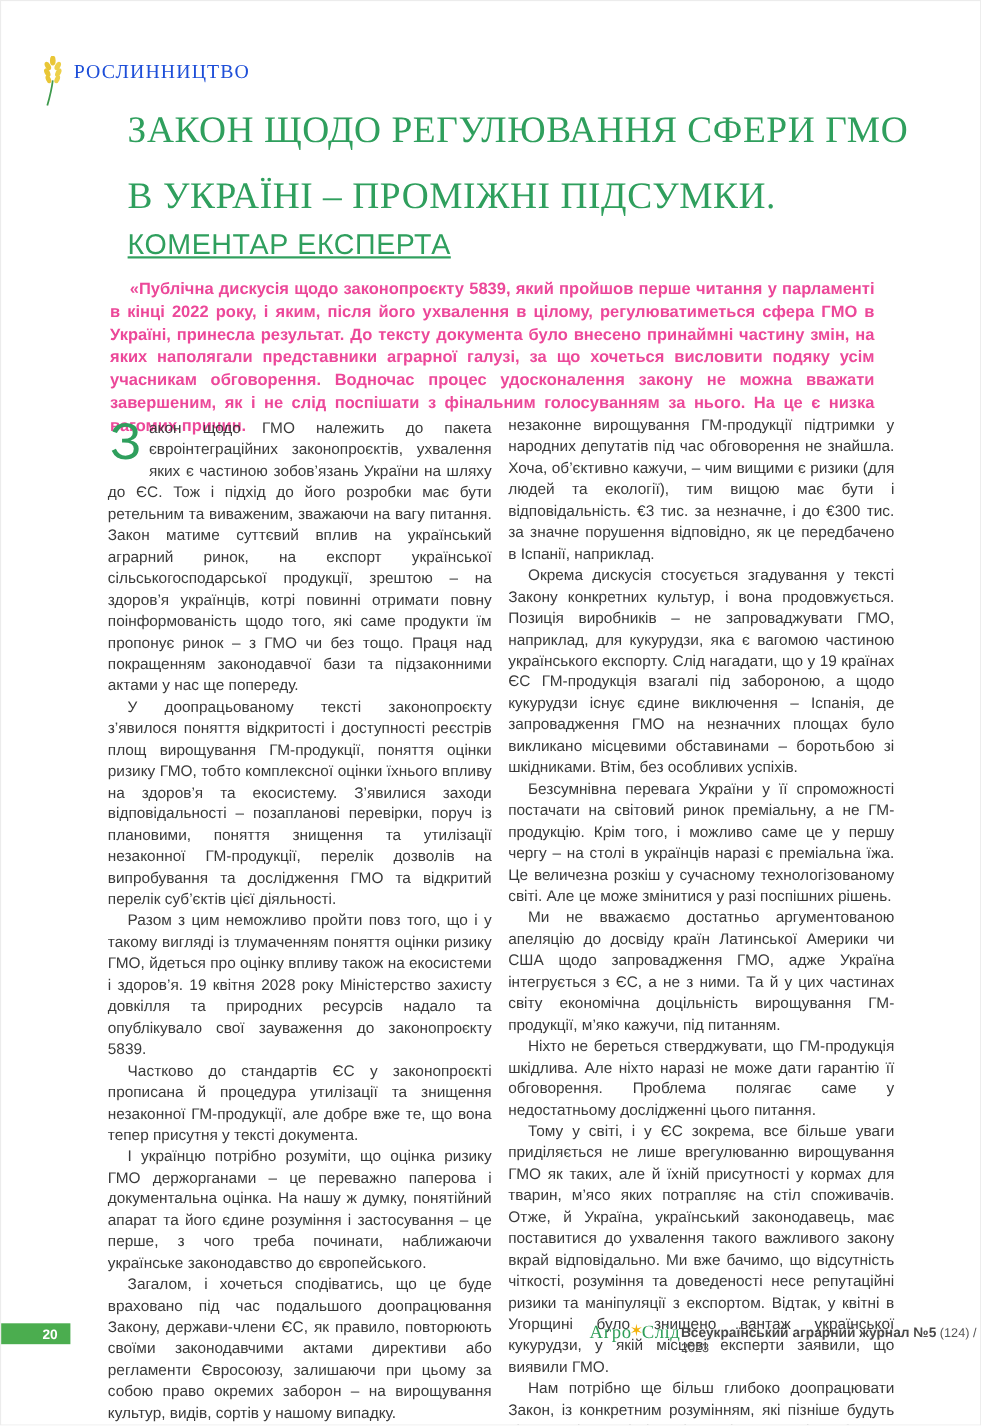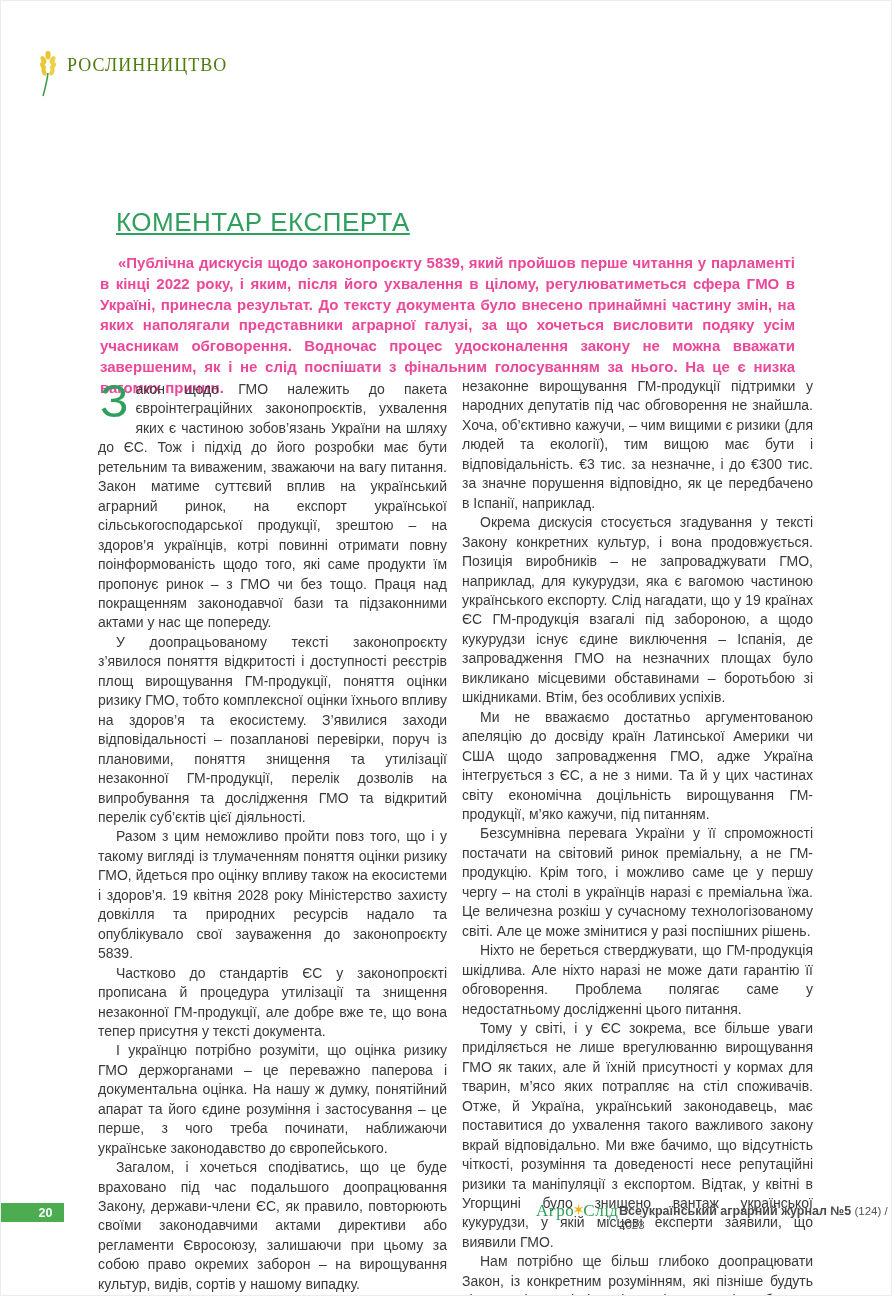--- a/index.html
+++ b/index.html
@@ -12,21 +12,21 @@
     overflow:hidden;
     font-family:"Liberation Sans", sans-serif;
     -webkit-font-smoothing:antialiased;
   }
 
   
   .section-header{position:absolute;left:36px;top:50px;display:flex;align-items:flex-start;}
   .wheat{width:22px;height:46px;margin-right:8px;}
   .section-label{
     font-family:"Liberation Serif", serif;
-    font-size:18px;letter-spacing:1px;color:#4d7c0f;
+    font-size:18px;letter-spacing:1px;color:#1d4ed8;
     padding-top:4px;font-weight:400;
   }
 
   
   .title{
     position:absolute;left:115px;top:88px;
     font-family:"Liberation Serif", serif;
     font-weight:400;color:#2f9f5d;
     font-size:34px;line-height:60px;letter-spacing:0.5px;
     white-space:nowrap;
@@ -96,41 +96,45 @@
       <ellipse cx="6.5" cy="9" rx="2.4" ry="4.2" fill="#e9c636" transform="rotate(-28 6.5 9)"></ellipse>
       <ellipse cx="15.5" cy="9" rx="2.4" ry="4.2" fill="#edd04a" transform="rotate(28 15.5 9)"></ellipse>
       <ellipse cx="6" cy="15" rx="2.4" ry="4.2" fill="#e9c636" transform="rotate(-26 6 15)"></ellipse>
       <ellipse cx="16" cy="15" rx="2.4" ry="4.2" fill="#edd04a" transform="rotate(26 16 15)"></ellipse>
       <ellipse cx="7" cy="21" rx="2.2" ry="3.9" fill="#e9c636" transform="rotate(-24 7 21)"></ellipse>
       <ellipse cx="15" cy="21" rx="2.2" ry="3.9" fill="#edd04a" transform="rotate(24 15 21)"></ellipse>
     </svg>
     <div class="section-label">РОСЛИННИЦТВО</div>
   </div>
 
+  <div class="title">
+    <div>ЗАКОН ЩОДО РЕГУЛЮВАННЯ СФЕРИ ГМО</div>
+    <div>В УКРАЇНІ – ПРОМІЖНІ ПІДСУМКИ.</div>
+  </div>
   <div class="subtitle">КОМЕНТАР ЕКСПЕРТА</div>
 
   <div class="intro">«Публічна дискусія щодо законопроєкту 5839, який пройшов перше читання у парламенті в кінці 2022 року, і яким, після його ухвалення в цілому, регулюватиметься сфера ГМО в Україні, принесла результат. До тексту документа було внесено принаймні частину змін, на яких наполягали представники аграрної галузі, за що хочеться висловити подяку усім учасникам обговорення. Водночас процес удосконалення закону не можна вважати завершеним, як і не слід поспішати з фінальним голосуванням за нього. На це є низка вагомих причин.</div>
 
   <div class="col col-left">
     <p class="para first-para"><span class="dropcap">З</span><span>акон щодо ГМО належить до пакета євроінтеграційних законопроєктів, ухвалення яких є частиною зобов’язань України на шляху до ЄС. Тож і підхід до його розробки має бути ретельним та виваженим, зважаючи на вагу питання. Закон матиме суттєвий вплив на український аграрний ринок, на експорт української сільськогосподарської продукції, зрештою – на здоров’я українців, котрі повинні отримати повну поінформованість щодо того, які саме продукти їм пропонує ринок – з ГМО чи без тощо. Праця над покращенням законодавчої бази та підзаконними актами у нас ще попереду.</span></p>
     <div>
         <p class="para">У доопрацьованому тексті законопроєкту з’явилося поняття відкритості і доступності реєстрів площ вирощування ГМ-продукції, поняття оцінки ризику ГМО, тобто комплексної оцінки їхнього впливу на здоров’я та екосистему. З’явилися заходи відповідальності – позапланові перевірки, поруч із плановими, поняття знищення та утилізації незаконної ГМ-продукції, перелік дозволів на випробування та дослідження ГМО та відкритий перелік суб’єктів цієї діяльності.</p>
         <p class="para">Разом з цим неможливо пройти повз того, що і у такому вигляді із тлумаченням поняття оцінки ризику ГМО, йдеться про оцінку впливу також на екосистеми і здоров’я. 19 квітня 2028 року Міністерство захисту довкілля та природних ресурсів надало та опублікувало свої зауваження до законопроєкту 5839.</p>
         <p class="para">Частково до стандартів ЄС у законопроєкті прописана й процедура утилізації та знищення незаконної ГМ-продукції, але добре вже те, що вона тепер присутня у тексті документа.</p>
         <p class="para">І українцю потрібно розуміти, що оцінка ризику ГМО держорганами – це переважно паперова і документальна оцінка. На нашу ж думку, понятійний апарат та його єдине розуміння і застосування – це перше, з чого треба починати, наближаючи українське законодавство до європейського.</p>
         <p class="para">Загалом, і хочеться сподіватись, що це буде враховано під час подальшого доопрацювання Закону, держави-члени ЄС, як правило, повторюють своїми законодавчими актами директиви або регламенти Євросоюзу, залишаючи при цьому за собою право окремих заборон – на вирощування культур, видів, сортів у нашому випадку.</p>
       </div>
   </div>
 
   <div class="col col-right">
     <div>
         <p class="para flush">незаконне вирощування ГМ-продукції підтримки у народних депутатів під час обговорення не знайшла. Хоча, об’єктивно кажучи, – чим вищими є ризики (для людей та екології), тим вищою має бути і відповідальність. €3 тис. за незначне, і до €300 тис. за значне порушення відповідно, як це передбачено в Іспанії, наприклад.</p>
         <p class="para">Окрема дискусія стосується згадування у тексті Закону конкретних культур, і вона продовжується. Позиція виробників – не запроваджувати ГМО, наприклад, для кукурудзи, яка є вагомою частиною українського експорту. Слід нагадати, що у 19 країнах ЄС ГМ-продукція взагалі під забороною, а щодо кукурудзи існує єдине виключення – Іспанія, де запровадження ГМО на незначних площах було викликано місцевими обставинами – боротьбою зі шкідниками. Втім, без особливих успіхів.</p>
+        <p class="para">Безсумнівна перевага України у її спроможності постачати на світовий ринок преміальну, а не ГМ-продукцію. Крім того, і можливо саме це у першу чергу – на столі в українців наразі є преміальна їжа. Це величезна розкіш у сучасному технологізованому світі. Але це може змінитися у разі поспішних рішень.</p>
         <p class="para">Ми не вважаємо достатньо аргументованою апеляцію до досвіду країн Латинської Америки чи США щодо запровадження ГМО, адже Україна інтегрується з ЄС, а не з ними. Та й у цих частинах світу економічна доцільність вирощування ГМ-продукції, м’яко кажучи, під питанням.</p>
-        <p class="para">Безсумнівна перевага України у її спроможності постачати на світовий ринок преміальну, а не ГМ-продукцію. Крім того, і можливо саме це у першу чергу – на столі в українців наразі є преміальна їжа. Це величезна розкіш у сучасному технологізованому світі. Але це може змінитися у разі поспішних рішень.</p>
         <p class="para">Ніхто не береться стверджувати, що ГМ-продукція шкідлива. Але ніхто наразі не може дати гарантію її обговорення. Проблема полягає саме у недостатньому дослідженні цього питання.</p>
         <p class="para">Тому у світі, і у ЄС зокрема, все більше уваги приділяється не лише врегулюванню вирощування ГМО як таких, але й їхній присутності у кормах для тварин, м’ясо яких потрапляє на стіл споживачів. Отже, й Україна, український законодавець, має поставитися до ухвалення такого важливого закону вкрай відповідально. Ми вже бачимо, що відсутність чіткості, розуміння та доведеності несе репутаційні ризики та маніпуляції з експортом. Відтак, у квітні в Угорщині було знищено вантаж української кукурудзи, у якій місцеві експерти заявили, що виявили ГМО.</p>
         <p class="para">Нам потрібно ще більш глибоко доопрацювати Закон, із конкретним розумінням, які пізніше будуть підзаконні акти, і відповідальні виконавці, щоб таких неприємних випадків, як цей, не траплялося у майбутньому.</p>
       </div>
 
   </div>
 
   <div class="page-num-bar">
     <span>20</span>
   </div>

